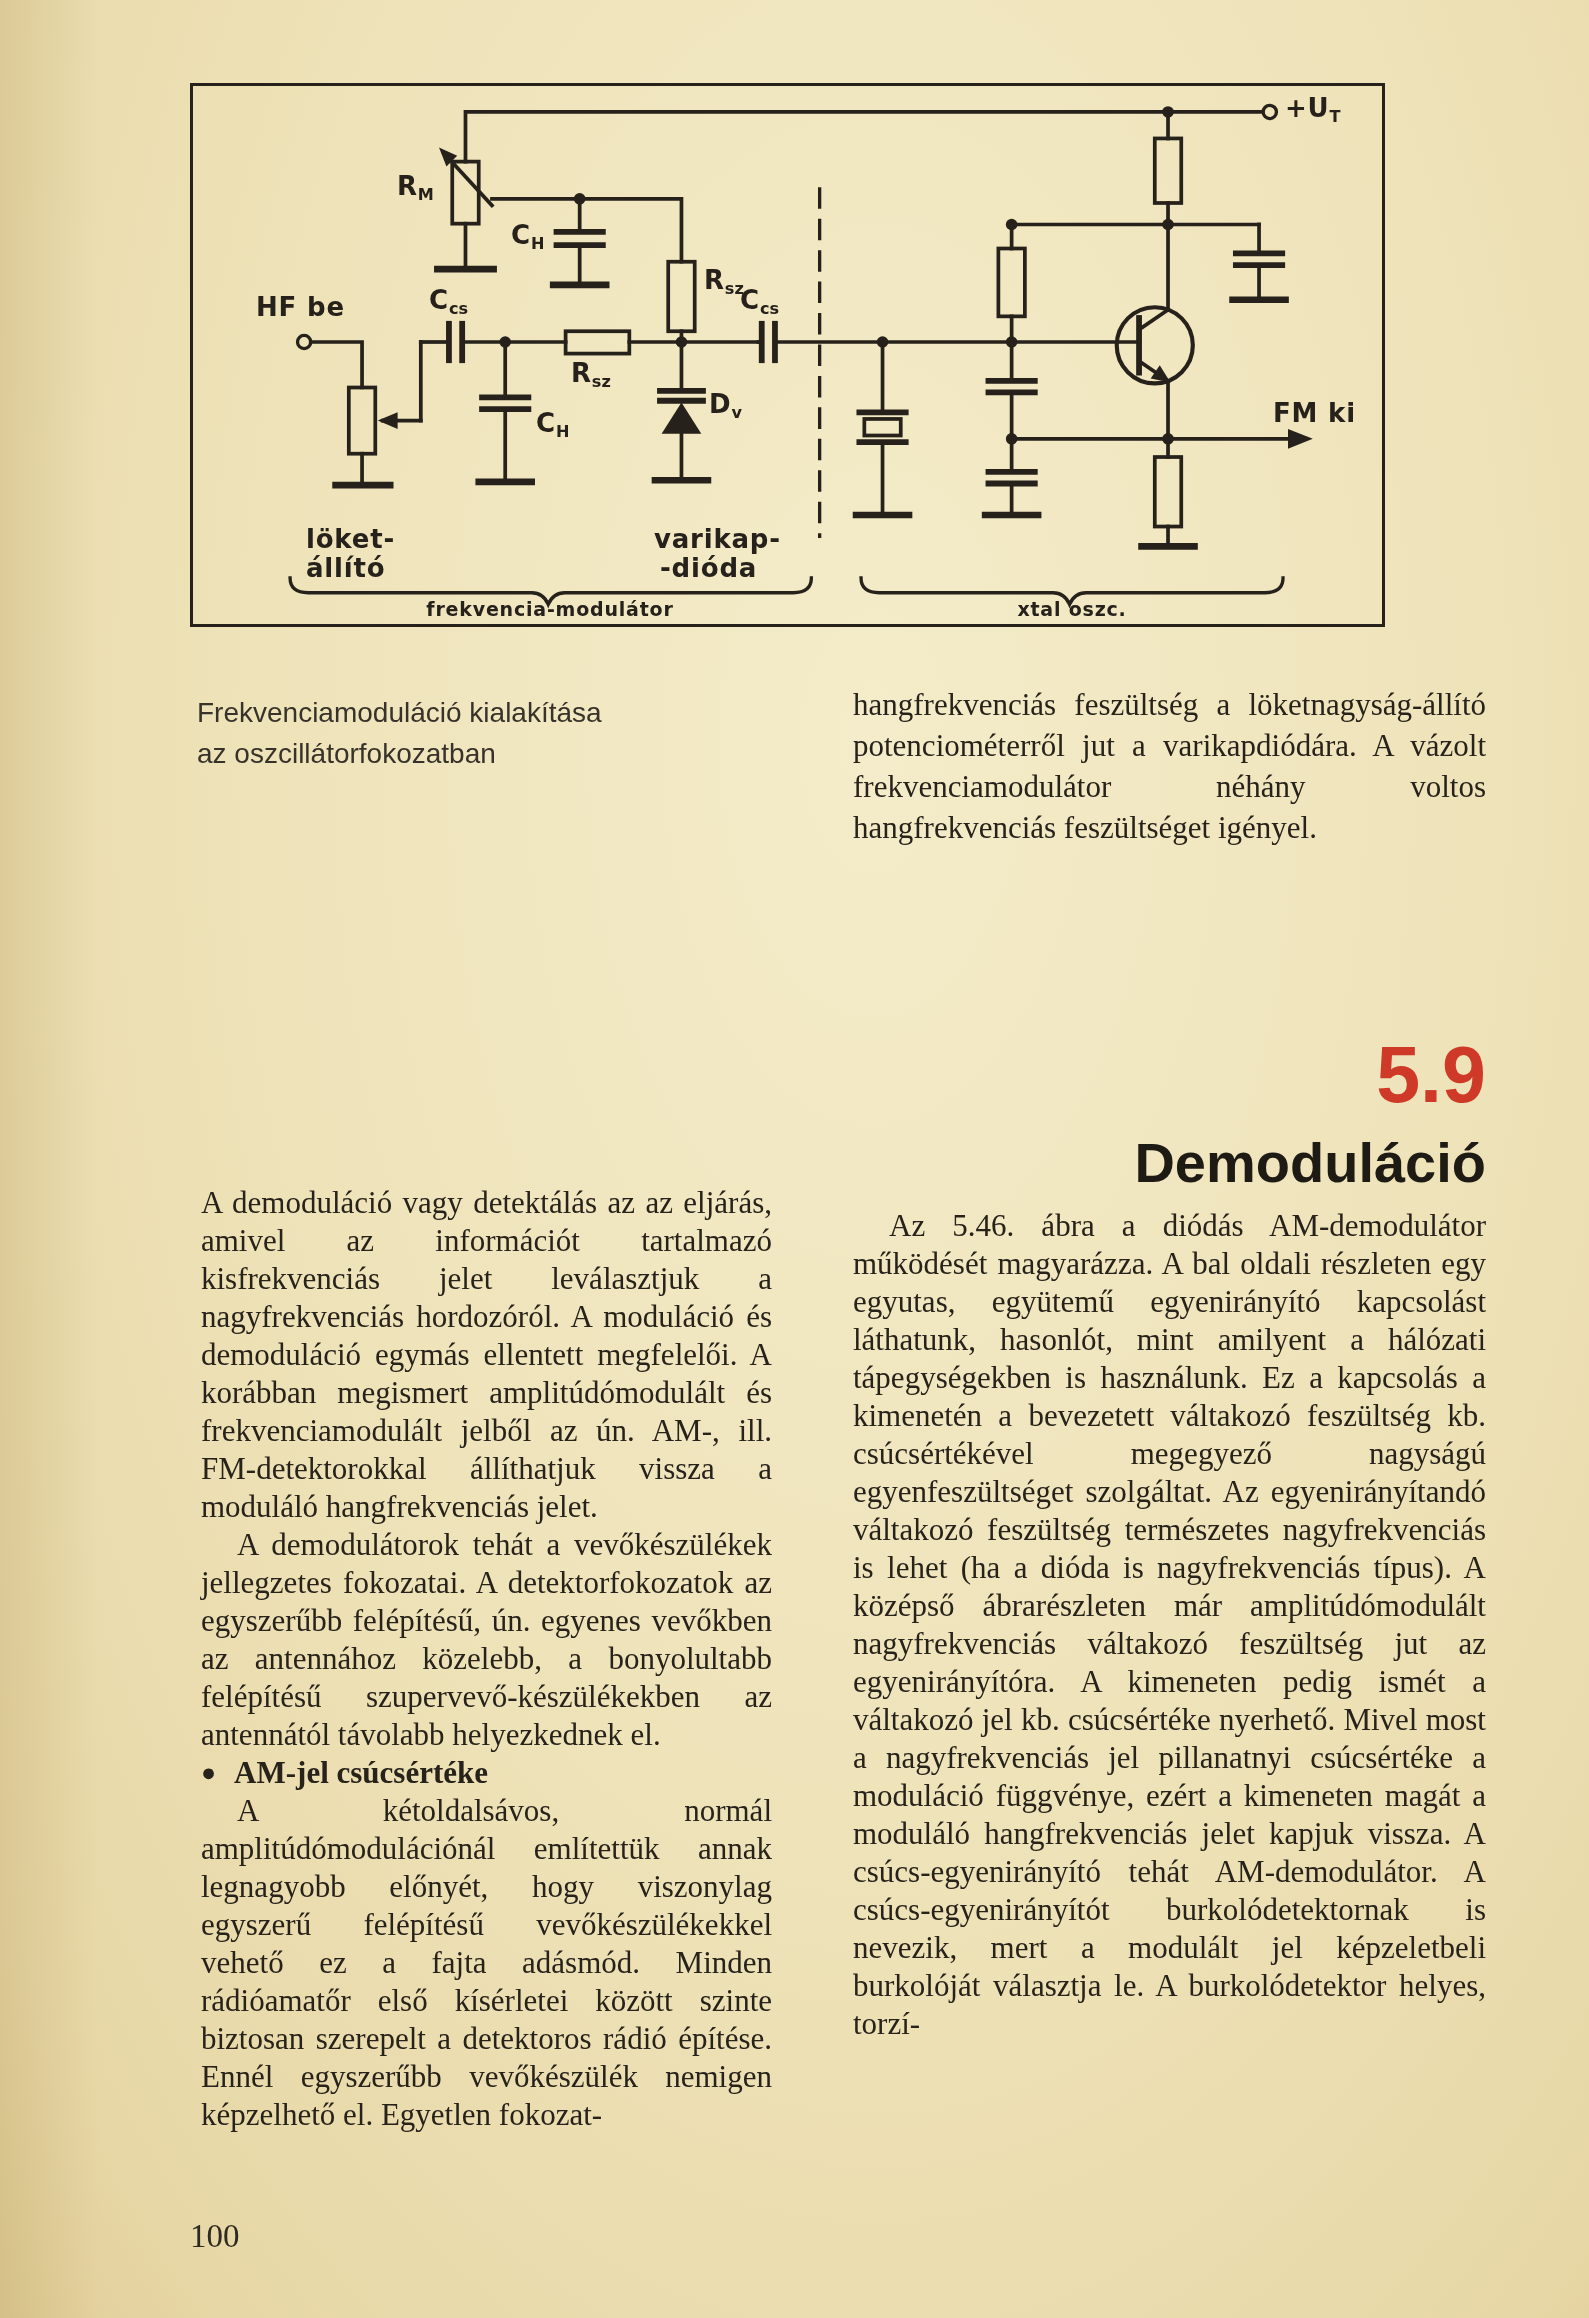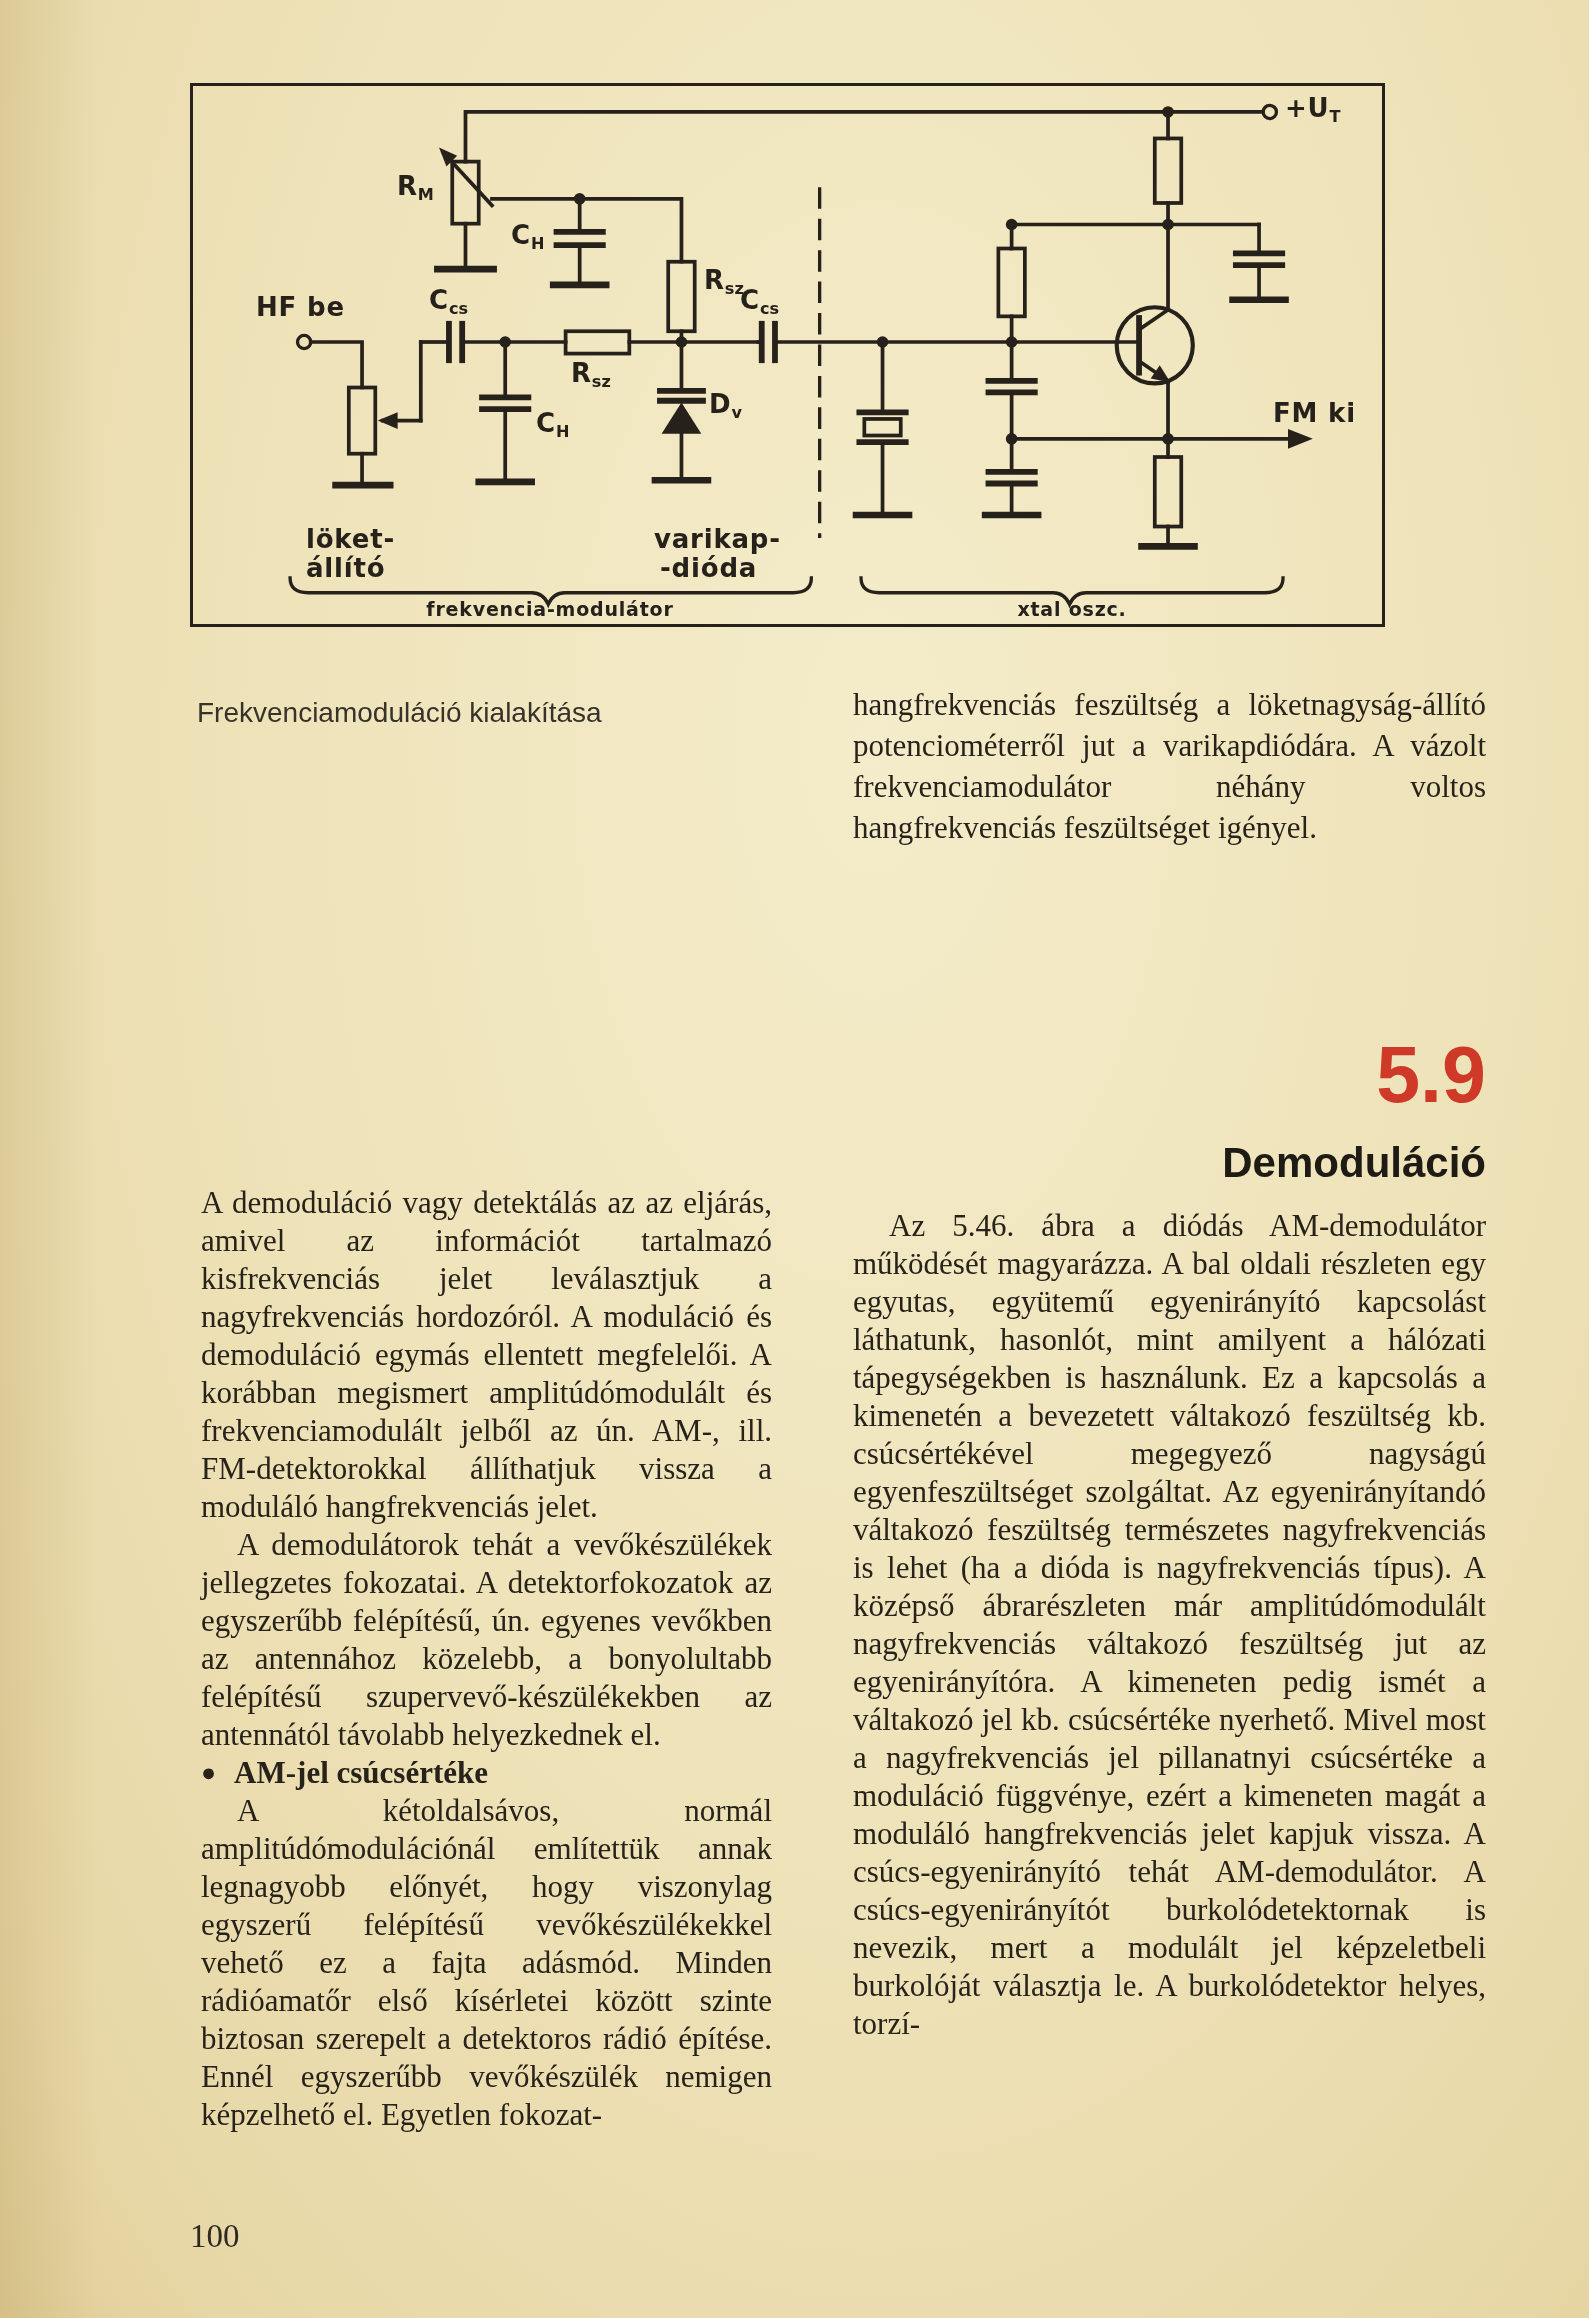--- a/index.html
+++ b/index.html
@@ -33,21 +33,21 @@
     hyphens:auto;-webkit-hyphens:auto;}
   .col p{margin:0;}
   .indent{text-indent:36px;}
   .left-col-body{left:201px;top:1184px;width:571px;}
   .right-col-top{left:853px;top:684px;width:633px;font-size:31px;line-height:41px;}
   .right-col-body{left:853px;top:1207px;width:633px;}
 
   .section-head{position:absolute;left:853px;top:1033px;width:633px;text-align:right;
     font-family:"Liberation Sans", sans-serif;font-weight:bold;}
   .section-num{font-size:79px;line-height:83px;color:#cf3a28;}
-  .section-title{font-size:42px;line-height:50px;color:#1e1a14;margin-top:21.5px;}
+  .section-title{font-size:56px;line-height:50px;color:#1e1a14;margin-top:21.5px;}
 
   .am-heading{margin:60px 0 55px 0;font-weight:bold;font-size:31px;text-align:left;}
   .am-heading .bullet{font-size:25px;vertical-align:1.7px;margin-right:18px;}
 
   .page-number{position:absolute;left:190px;top:2218px;
     font-family:Liberation Serif, serif;font-size:33px;color:#2e2921;}
 </style>
 </head>
 <body>
 
@@ -236,20 +236,21 @@
   <div class="clabel" style="left:149px;top:470px">állító</div>
   <div class="clabel" style="left:497px;top:441px">varikap-</div>
   <div class="clabel" style="left:503px;top:470px">-dióda</div>
 
   <div class="brace-label" style="left:132px;top:515px;width:522px">frekvencia-modulátor</div>
   <div class="brace-label" style="left:704px;top:515px;width:422px">xtal oszc.</div>
 </div>
 
 <div class="caption">
   <div>Frekvenciamoduláció kialakítása</div>
+  <div>az oszcillátorfokozatban</div>
 </div>
 
 <div class="col right-col-top">
   <p>hangfrekvenciás feszültség a löketnagyság-állító potenciométerről jut a varikapdiódára. A vázolt frekvenciamodulátor néhány voltos hangfrekvenciás feszültséget igényel.</p>
 </div>
 
 <div class="section-head">
   <div class="section-num">5.9</div>
   <div class="section-title">Demoduláció</div>
 </div>

